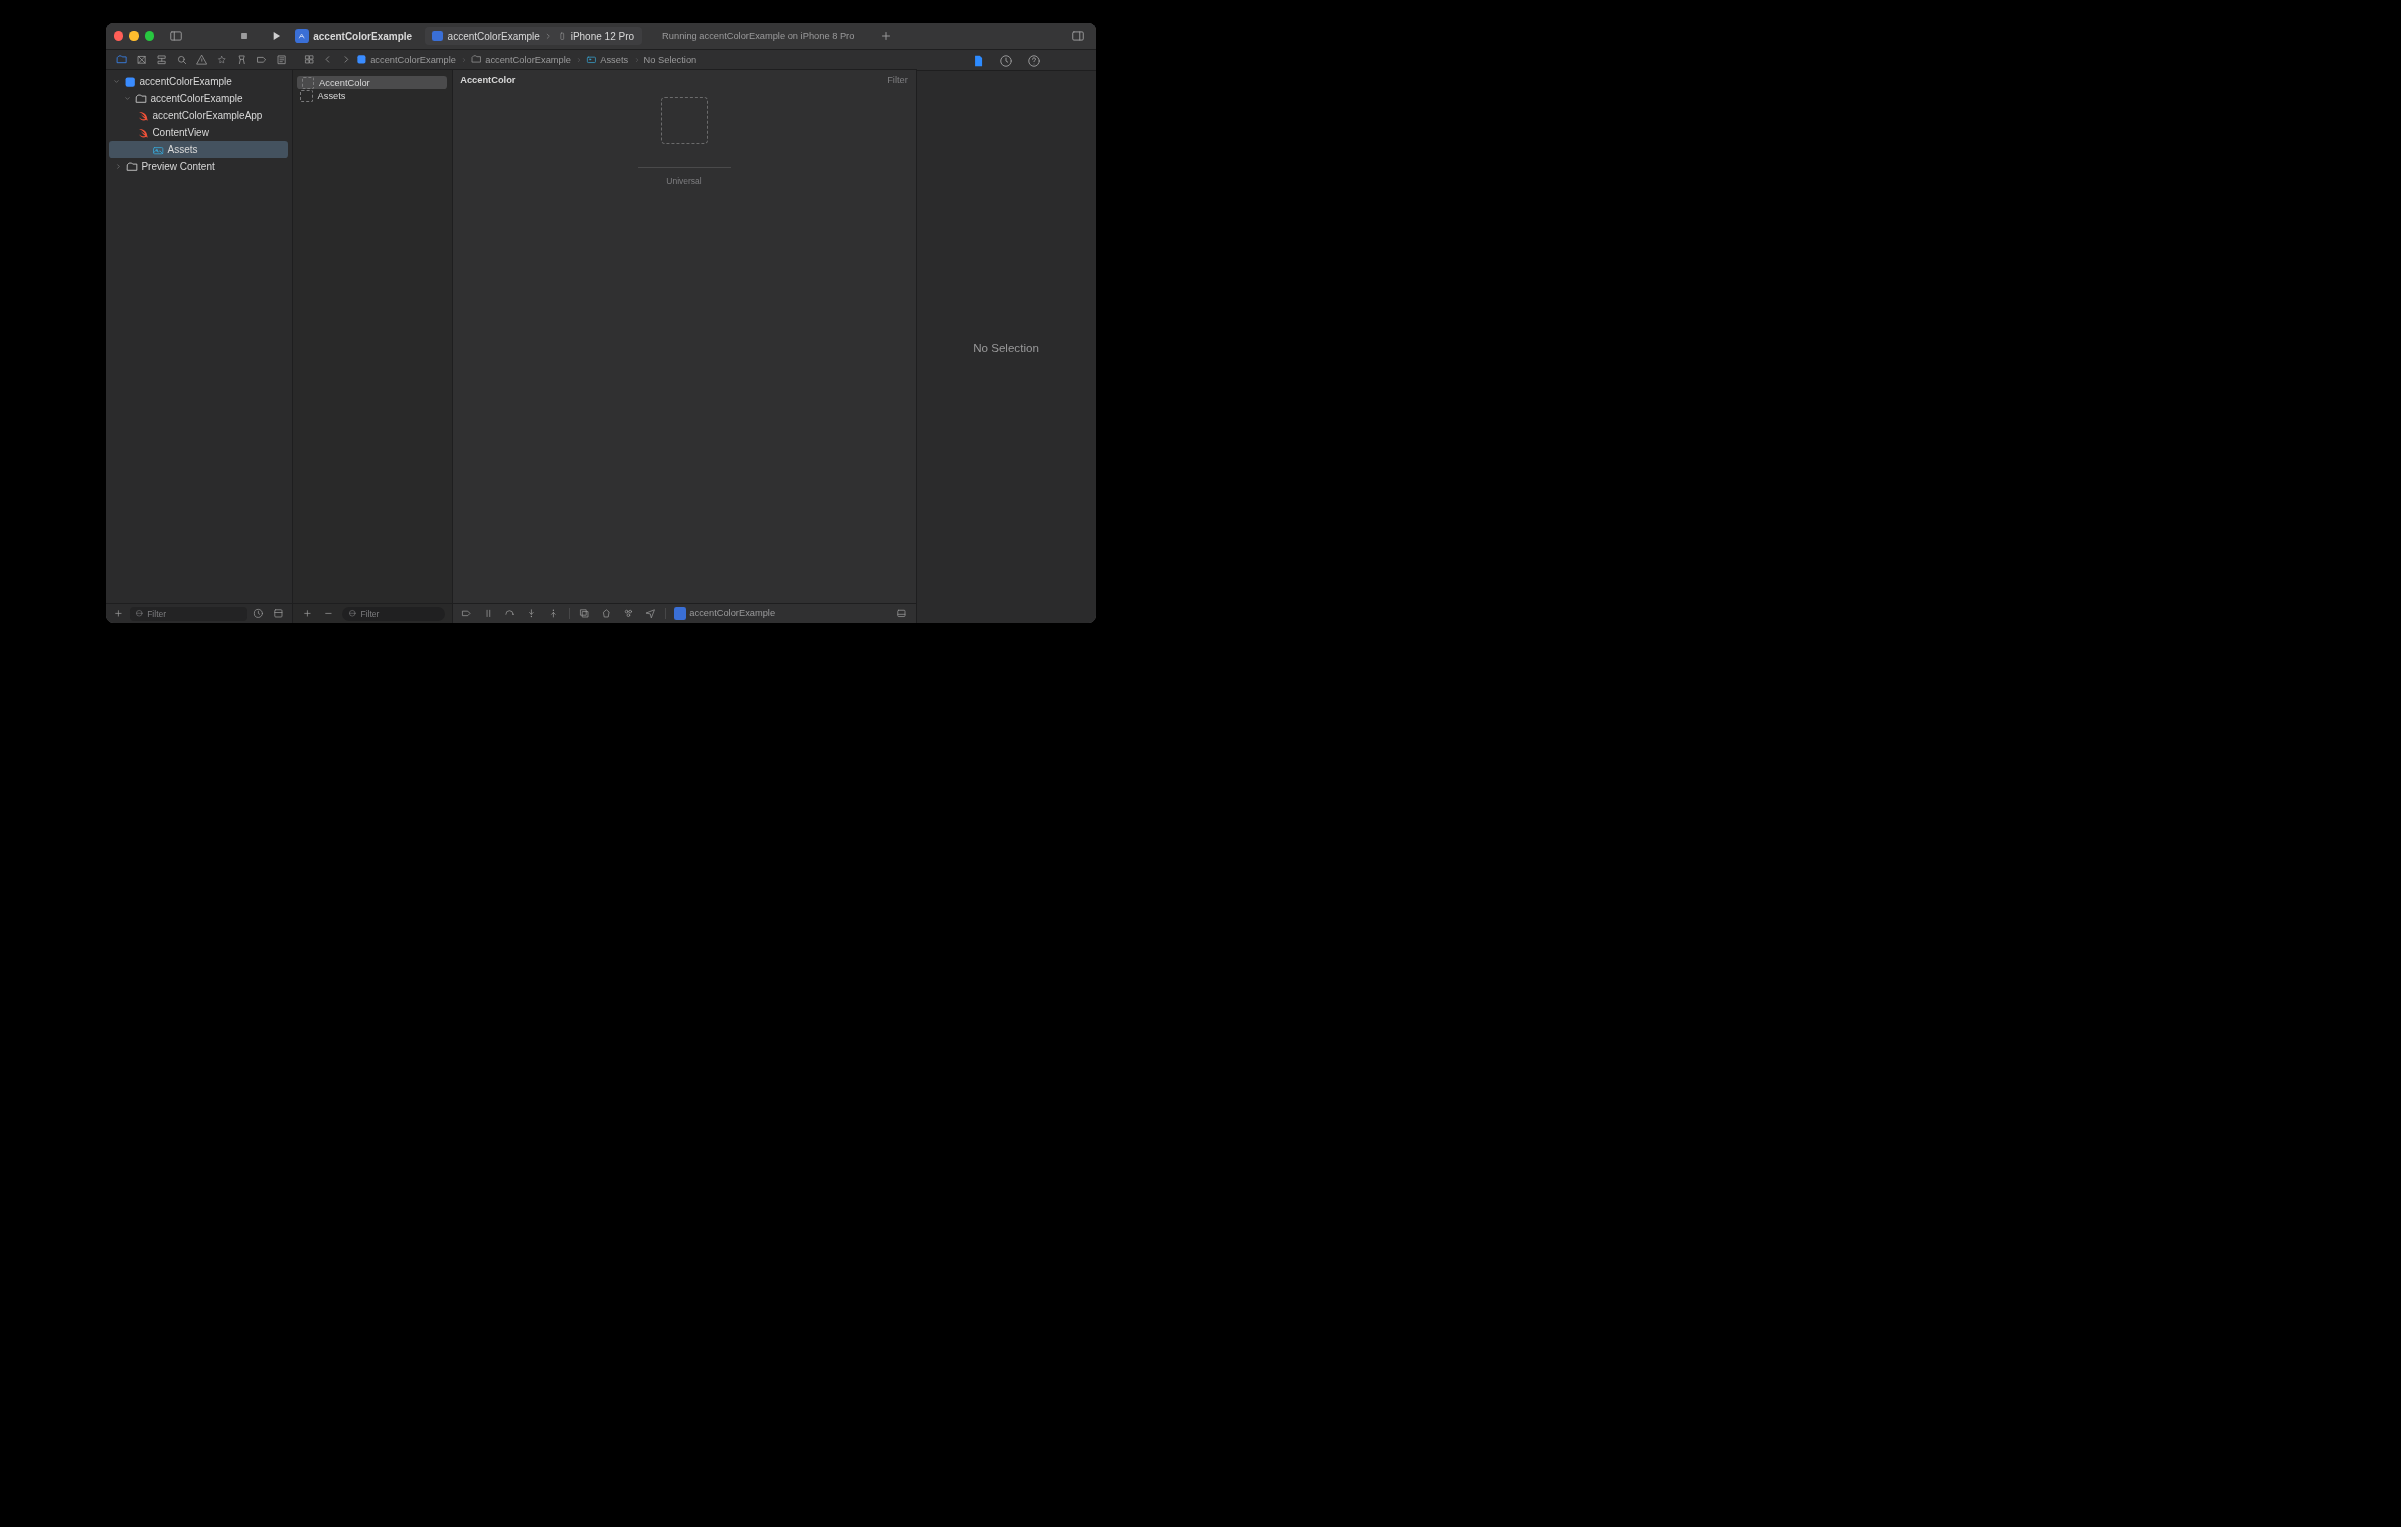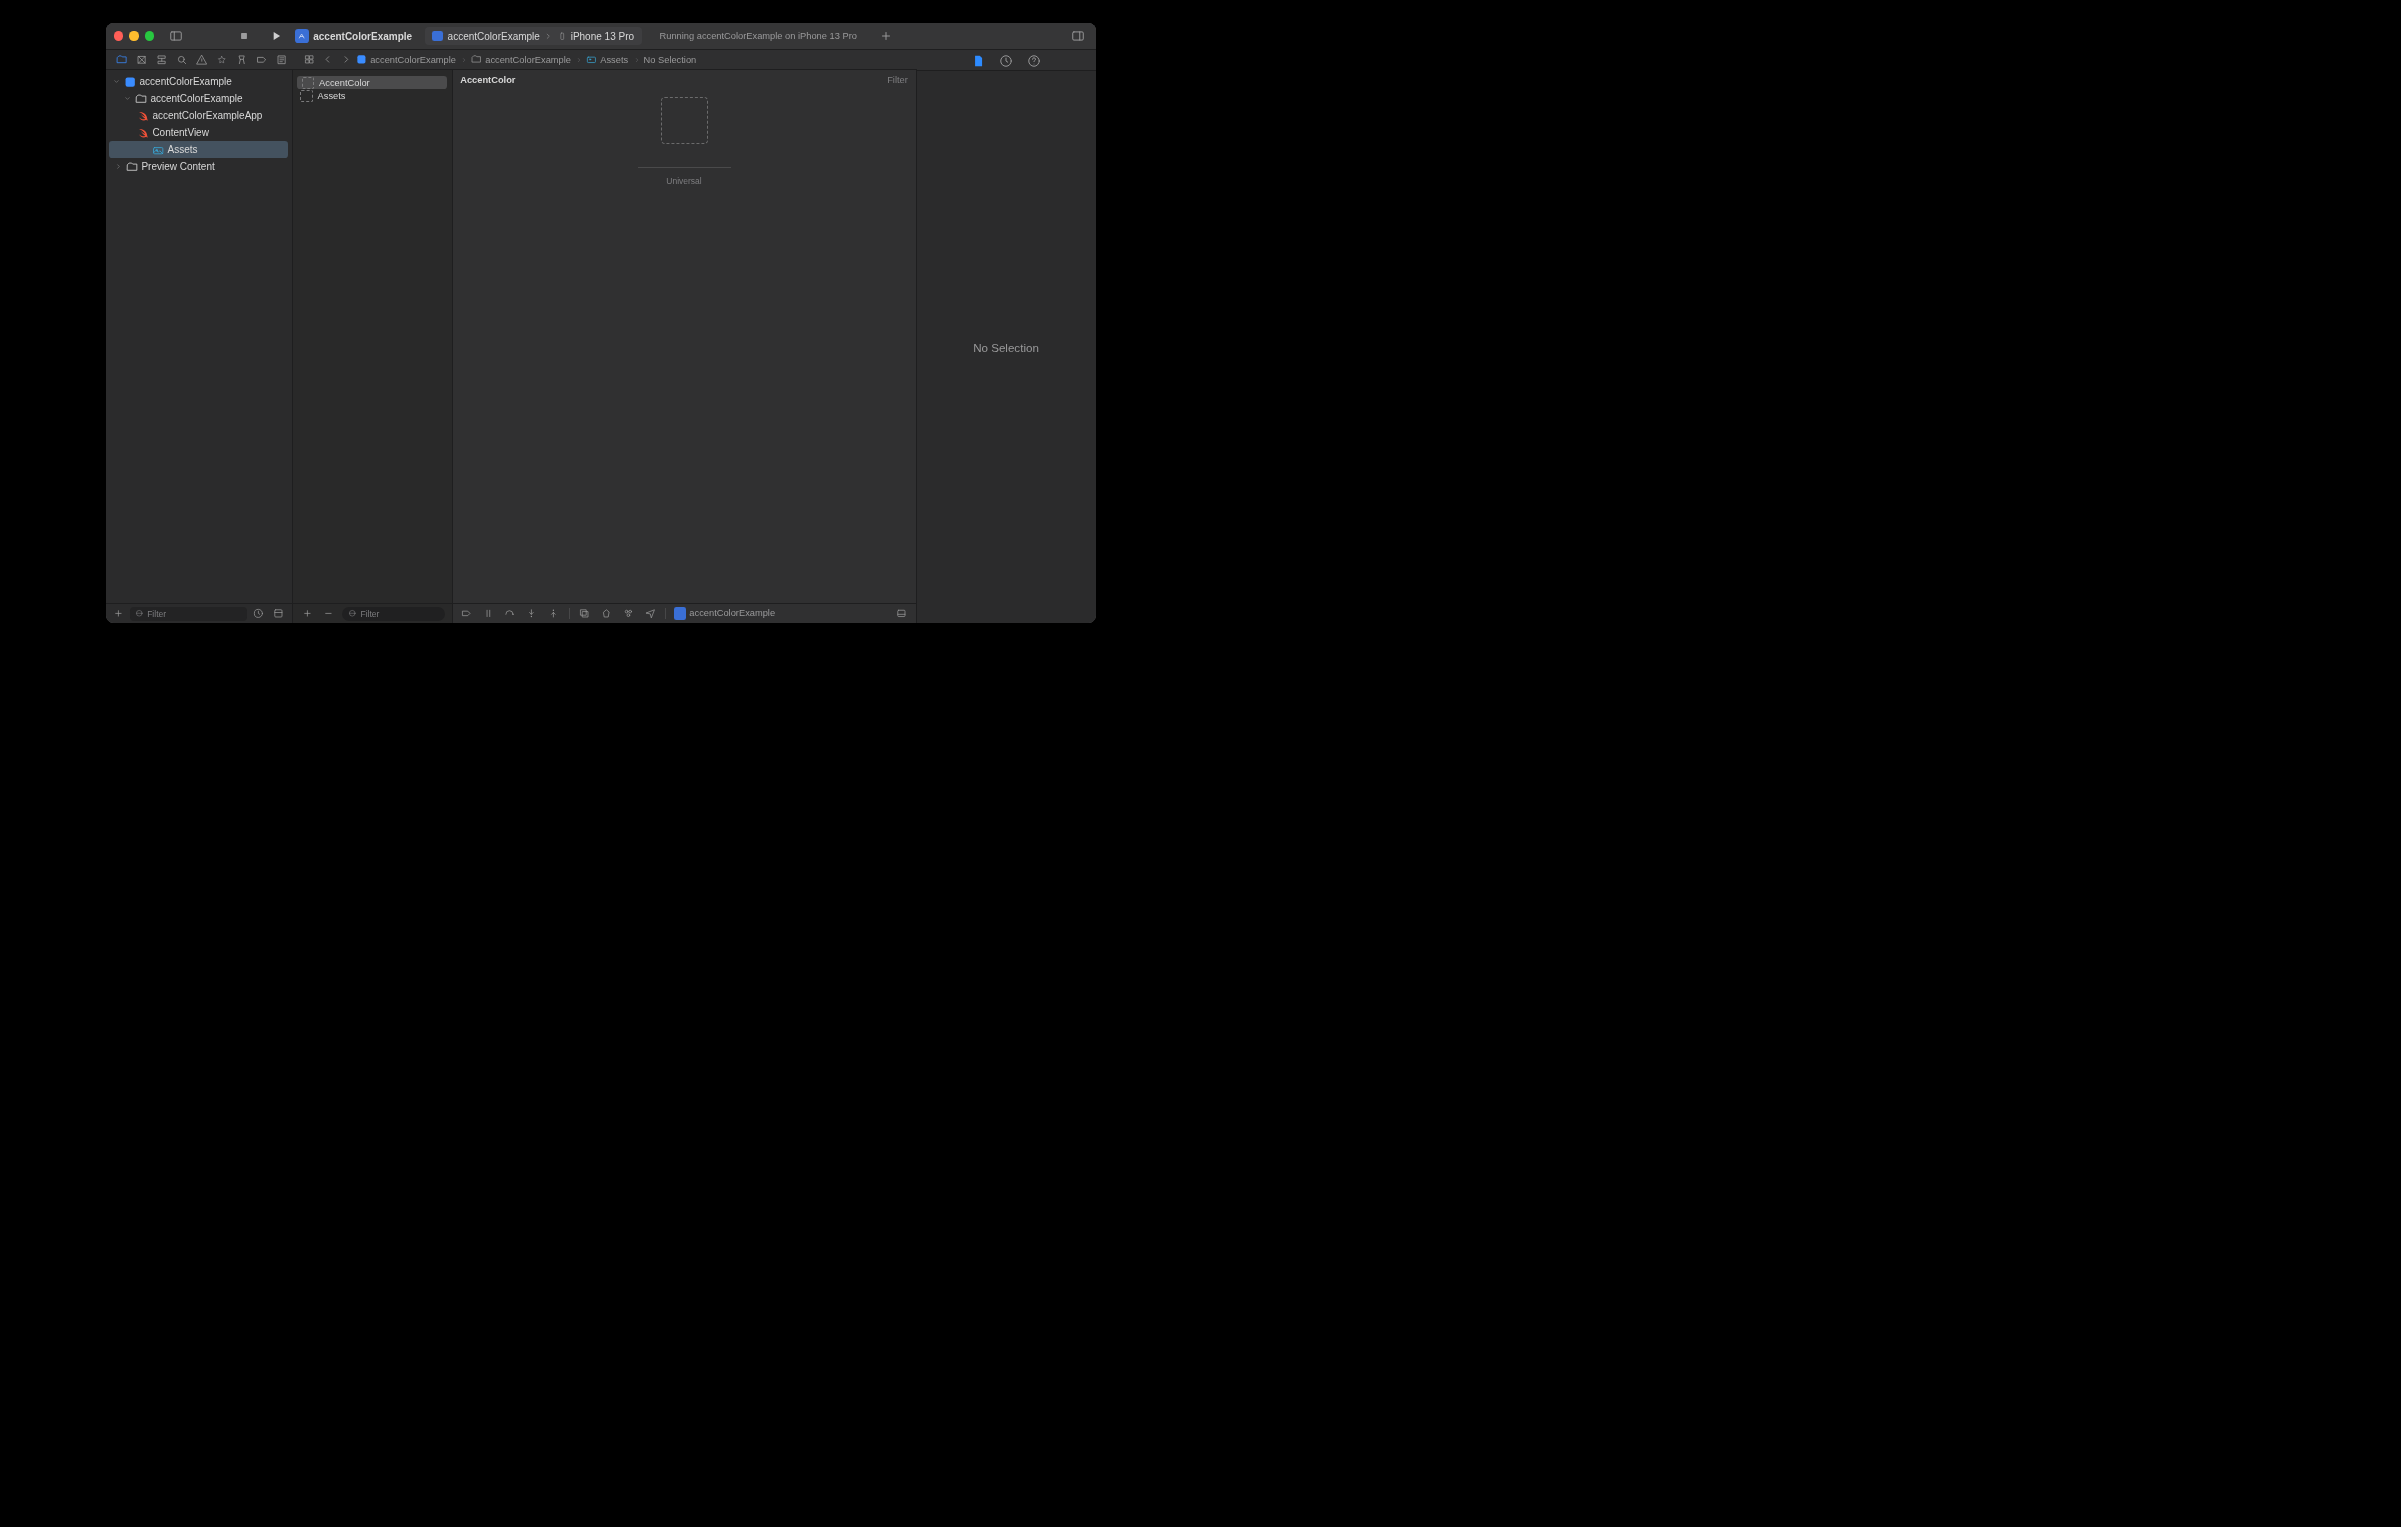--- a/index.html
+++ b/index.html
@@ -148,25 +148,25 @@
 
       <div class="scheme-pill">
         <div class="blue-ico"></div>
         <span>accentColorExample</span>
         <svg viewBox="0 0 24 24">
             <polyline points="9 6 15 12 9 18"></polyline>
           </svg>
         <svg viewBox="0 0 24 24">
             <rect x="8" y="3" width="8" height="18" rx="2"></rect>
           </svg>
-        <span>iPhone 13 Pro</span>
+        <span>iPhone 12 Pro</span>
       </div>
 
       <div class="status-area">
-        <span class="status">Running accentColorExample on iPhone 13 Pro</span>
+        <span class="status">Running accentColorExample on iPhone 8 Pro</span>
       </div>
 
       <div class="title-right">
         <div class="tbtn">
           <svg viewBox="0 0 24 24">
               <line x1="12" y1="6" x2="12" y2="18"></line>
               <line x1="6" y1="12" x2="18" y2="12"></line>
             </svg>
         </div>
         <div style="flex:0 0 162px"></div>

